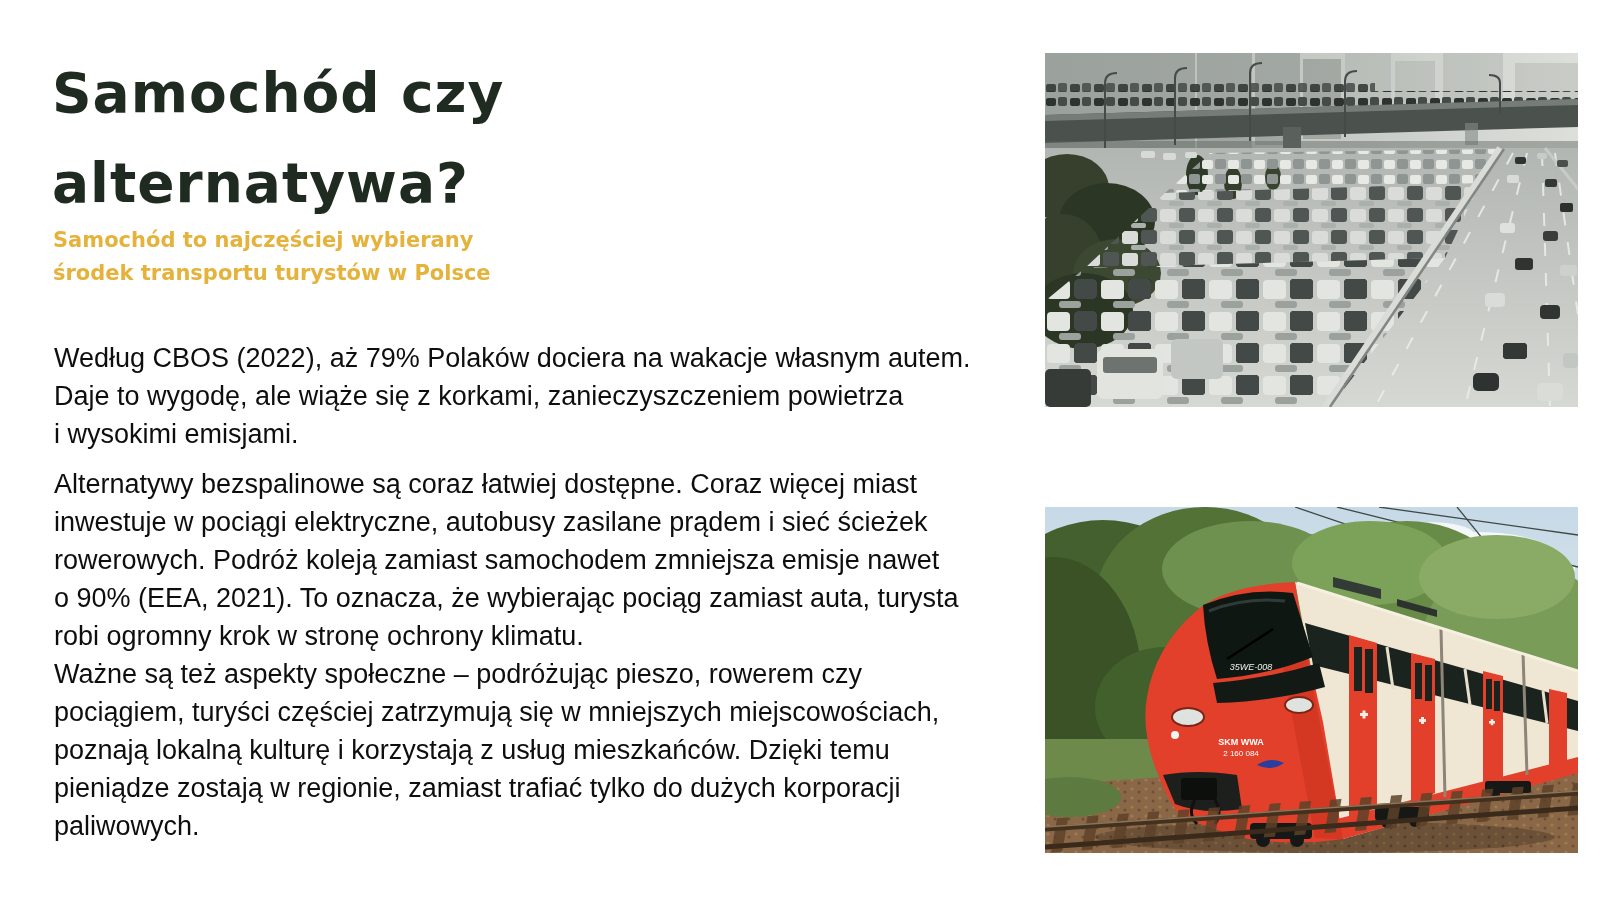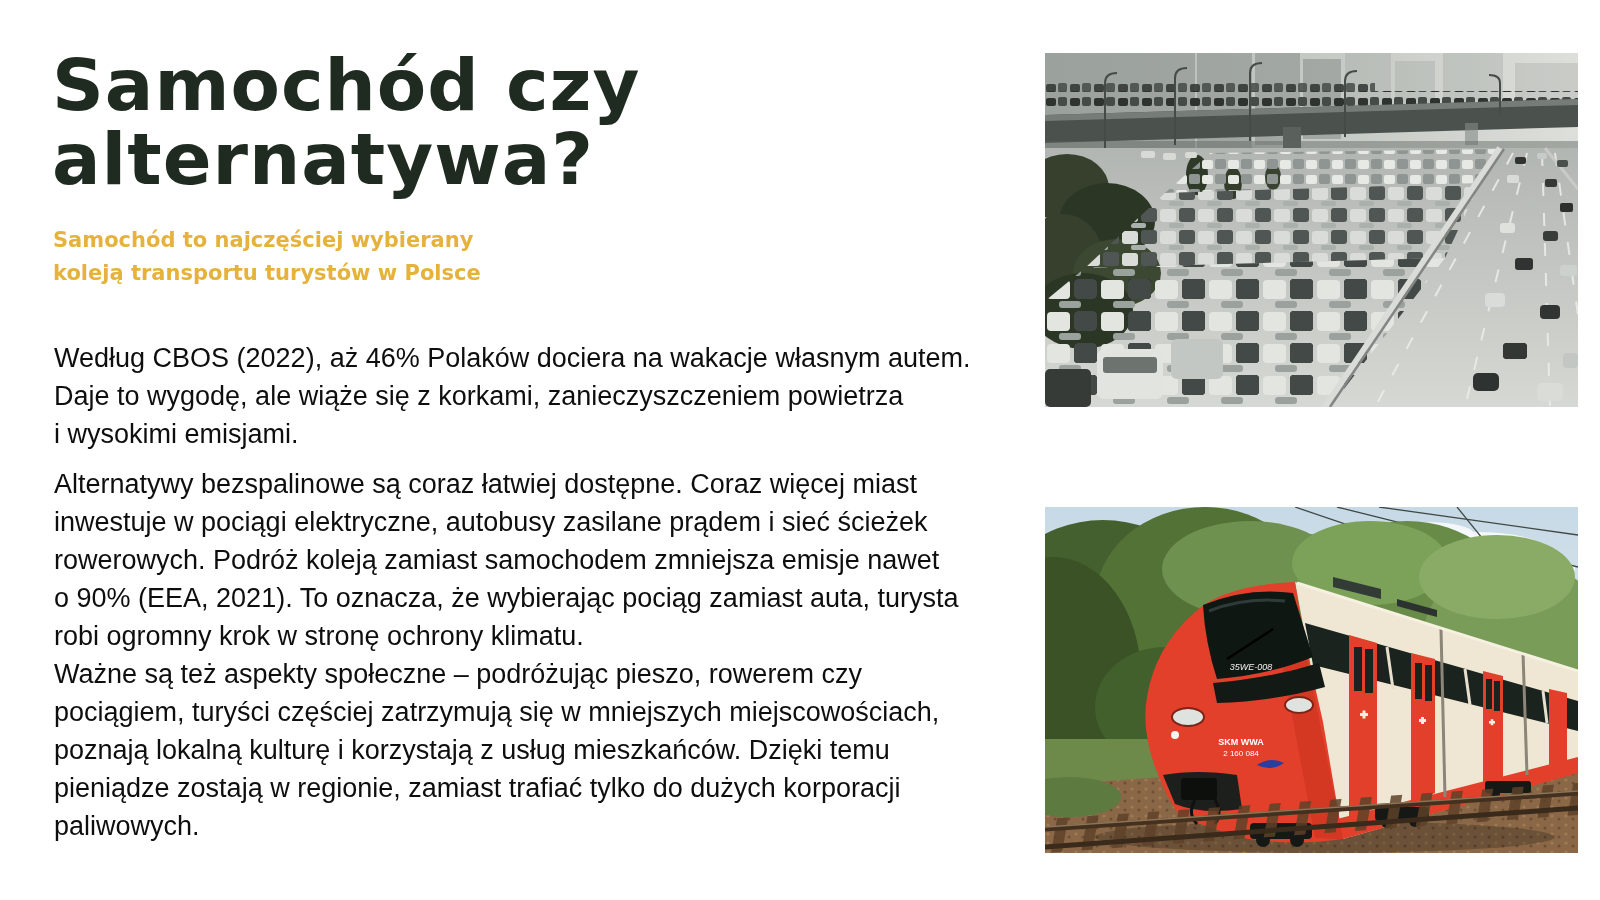--- a/index.html
+++ b/index.html
@@ -3,21 +3,21 @@
 <meta charset="utf-8">
 <style>
   html,body{margin:0;padding:0;}
   body{
     width:1600px;height:900px;background:#ffffff;position:relative;overflow:hidden;
     font-family:"Liberation Sans",sans-serif;
   }
   .title{
     position:absolute;left:52px;top:48px;margin:0;width:700px;
     font-family:"DejaVu Sans",sans-serif;font-weight:800;
-    font-size:72px;line-height:74px;letter-spacing:1px;
+    font-size:55px;line-height:90px;letter-spacing:1px;
     color:#1f2b21;white-space:pre-line;
   }
   .subtitle{
     position:absolute;left:53px;top:224px;margin:0;width:520px;
     font-family:"DejaVu Sans",sans-serif;font-weight:700;
     font-size:21px;line-height:33px;letter-spacing:0;
     color:#e5b23c;white-space:pre-line;
   }
   .para{
     position:absolute;left:54px;margin:0;width:950px;
@@ -32,23 +32,23 @@
 </style>
 </head>
 <body>
 
 <main>
 
   <h1 class="title">Samochód czy
 alternatywa?</h1>
 
   <h2 class="subtitle">Samochód to najczęściej wybierany
-koleją transportu turystów w Polsce</h2>
-
-  <p class="para para1">Według CBOS (2022), aż 46% Polaków dociera na wakacje własnym autem.
+środek transportu turystów w Polsce</h2>
+
+  <p class="para para1">Według CBOS (2022), aż 79% Polaków dociera na wakacje własnym autem.
 Daje to wygodę, ale wiąże się z korkami, zanieczyszczeniem powietrza
 i wysokimi emisjami.</p>
 
   <p class="para para2">Alternatywy bezspalinowe są coraz łatwiej dostępne. Coraz więcej miast
 inwestuje w pociągi elektryczne, autobusy zasilane prądem i sieć ścieżek
 rowerowych. Podróż koleją zamiast samochodem zmniejsza emisje nawet
 o 90% (EEA, 2021). To oznacza, że wybierając pociąg zamiast auta, turysta
 robi ogromny krok w stronę ochrony klimatu.
 Ważne są też aspekty społeczne – podróżując pieszo, rowerem czy
 pociągiem, turyści częściej zatrzymują się w mniejszych miejscowościach,

